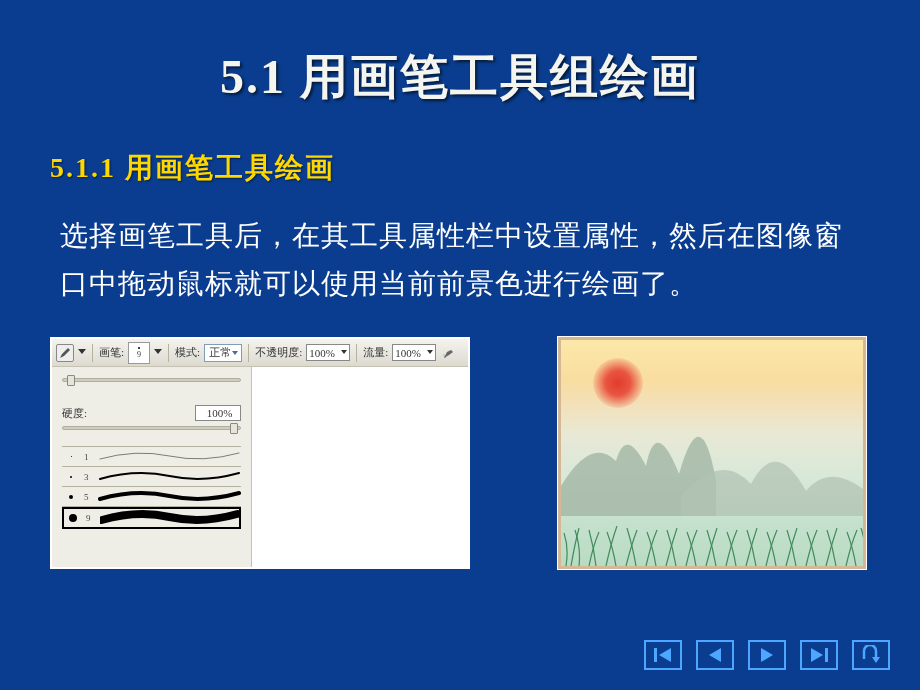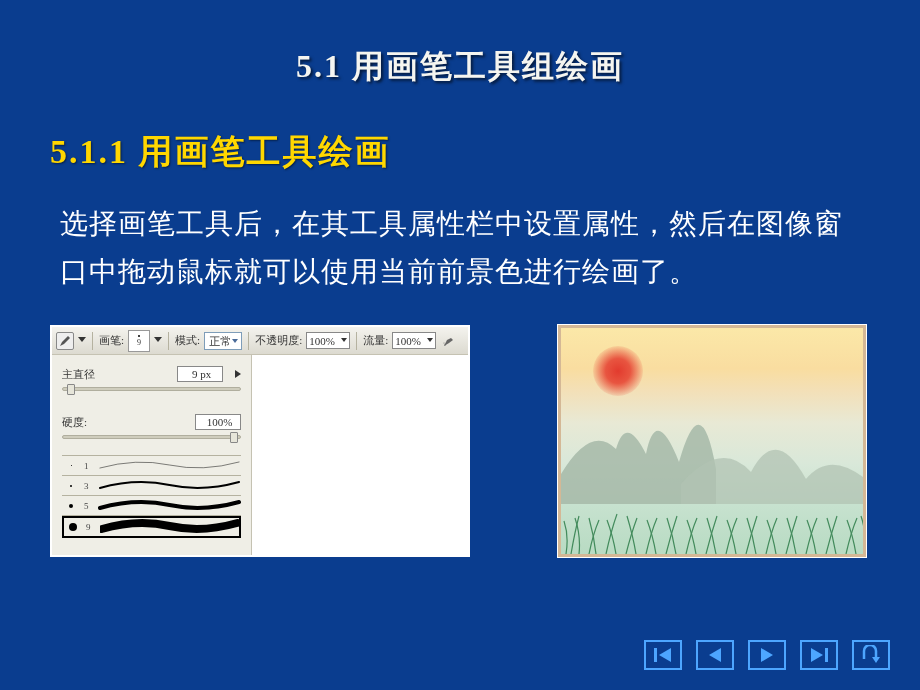--- a/index.html
+++ b/index.html
@@ -7,30 +7,30 @@
       width: 920px;
       height: 690px;
       background: #0a3d8f;
       font-family: "SimSun", "Microsoft YaHei", serif;
       position: relative;
       overflow: hidden;
     }
     .main-title {
       text-align: center;
       padding-top: 45px;
-      font-size: 32px;
+      font-size: 48px;
       font-weight: bold;
       color: #f5f5f0;
       text-shadow: 2px 2px 3px rgba(0,0,0,0.6);
       letter-spacing: 2px;
     }
     .sub-title {
       padding-left: 50px;
       padding-top: 40px;
-      font-size: 34px;
+      font-size: 28px;
       font-weight: bold;
       color: #ffd700;
       text-shadow: 1px 1px 2px rgba(0,0,0,0.5);
       letter-spacing: 2px;
     }
     .body-text {
       padding: 25px 50px 0 60px;
       font-size: 28px;
       color: #ffffff;
       line-height: 1.7;
@@ -71,21 +71,21 @@
     .tb-divider { width: 1px; height: 18px; background: #b5b2a0; margin: 0 2px; }
     .tb-label { white-space: nowrap; }
     .tb-dropdown {
       border: 1px solid #7e9db9;
       background: #fff;
       height: 18px;
       padding: 0 8px 0 4px;
       position: relative;
       min-width: 38px;
       display: inline-flex;
-      align-items: flex-end;
+      align-items: center;
     }
     .tb-dropdown::after {
       content: "";
       position: absolute; right: 3px; top: 6px;
       border-left: 3px solid transparent;
       border-right: 3px solid transparent;
       border-top: 4px solid #4a6b99;
     }
     .tb-brushpreview {
       width: 22px; height: 22px;
@@ -259,26 +259,20 @@
       <span class="tb-icon">
         <svg width="14" height="14" viewBox="0 0 14 14">
             <path d="M2 12 L5 6 L9 4 L11 6 L7 9 Z" fill="#666"></path>
             <circle cx="3" cy="11" r="0.7" fill="#666"></circle>
             <circle cx="2" cy="9" r="0.5" fill="#666"></circle>
           </svg>
       </span>
     </div>
     <div class="ps-body">
       <div class="ps-left">
-        <div class="slider-row">
-          <span class="slider-label">主直径</span>
-          <span style="flex:1"></span>
-          <span class="slider-input">9 px</span>
-          <span class="slider-play"></span>
-        </div>
         <div class="slider-track">
           <div class="slider-thumb" style="left: 4px;"></div>
         </div>
         <div style="height:8px"></div>
         <div class="slider-row">
           <span class="slider-label">硬度:</span>
           <span style="flex:1"></span>
           <span class="slider-input">100%</span>
         </div>
         <div class="slider-track">

